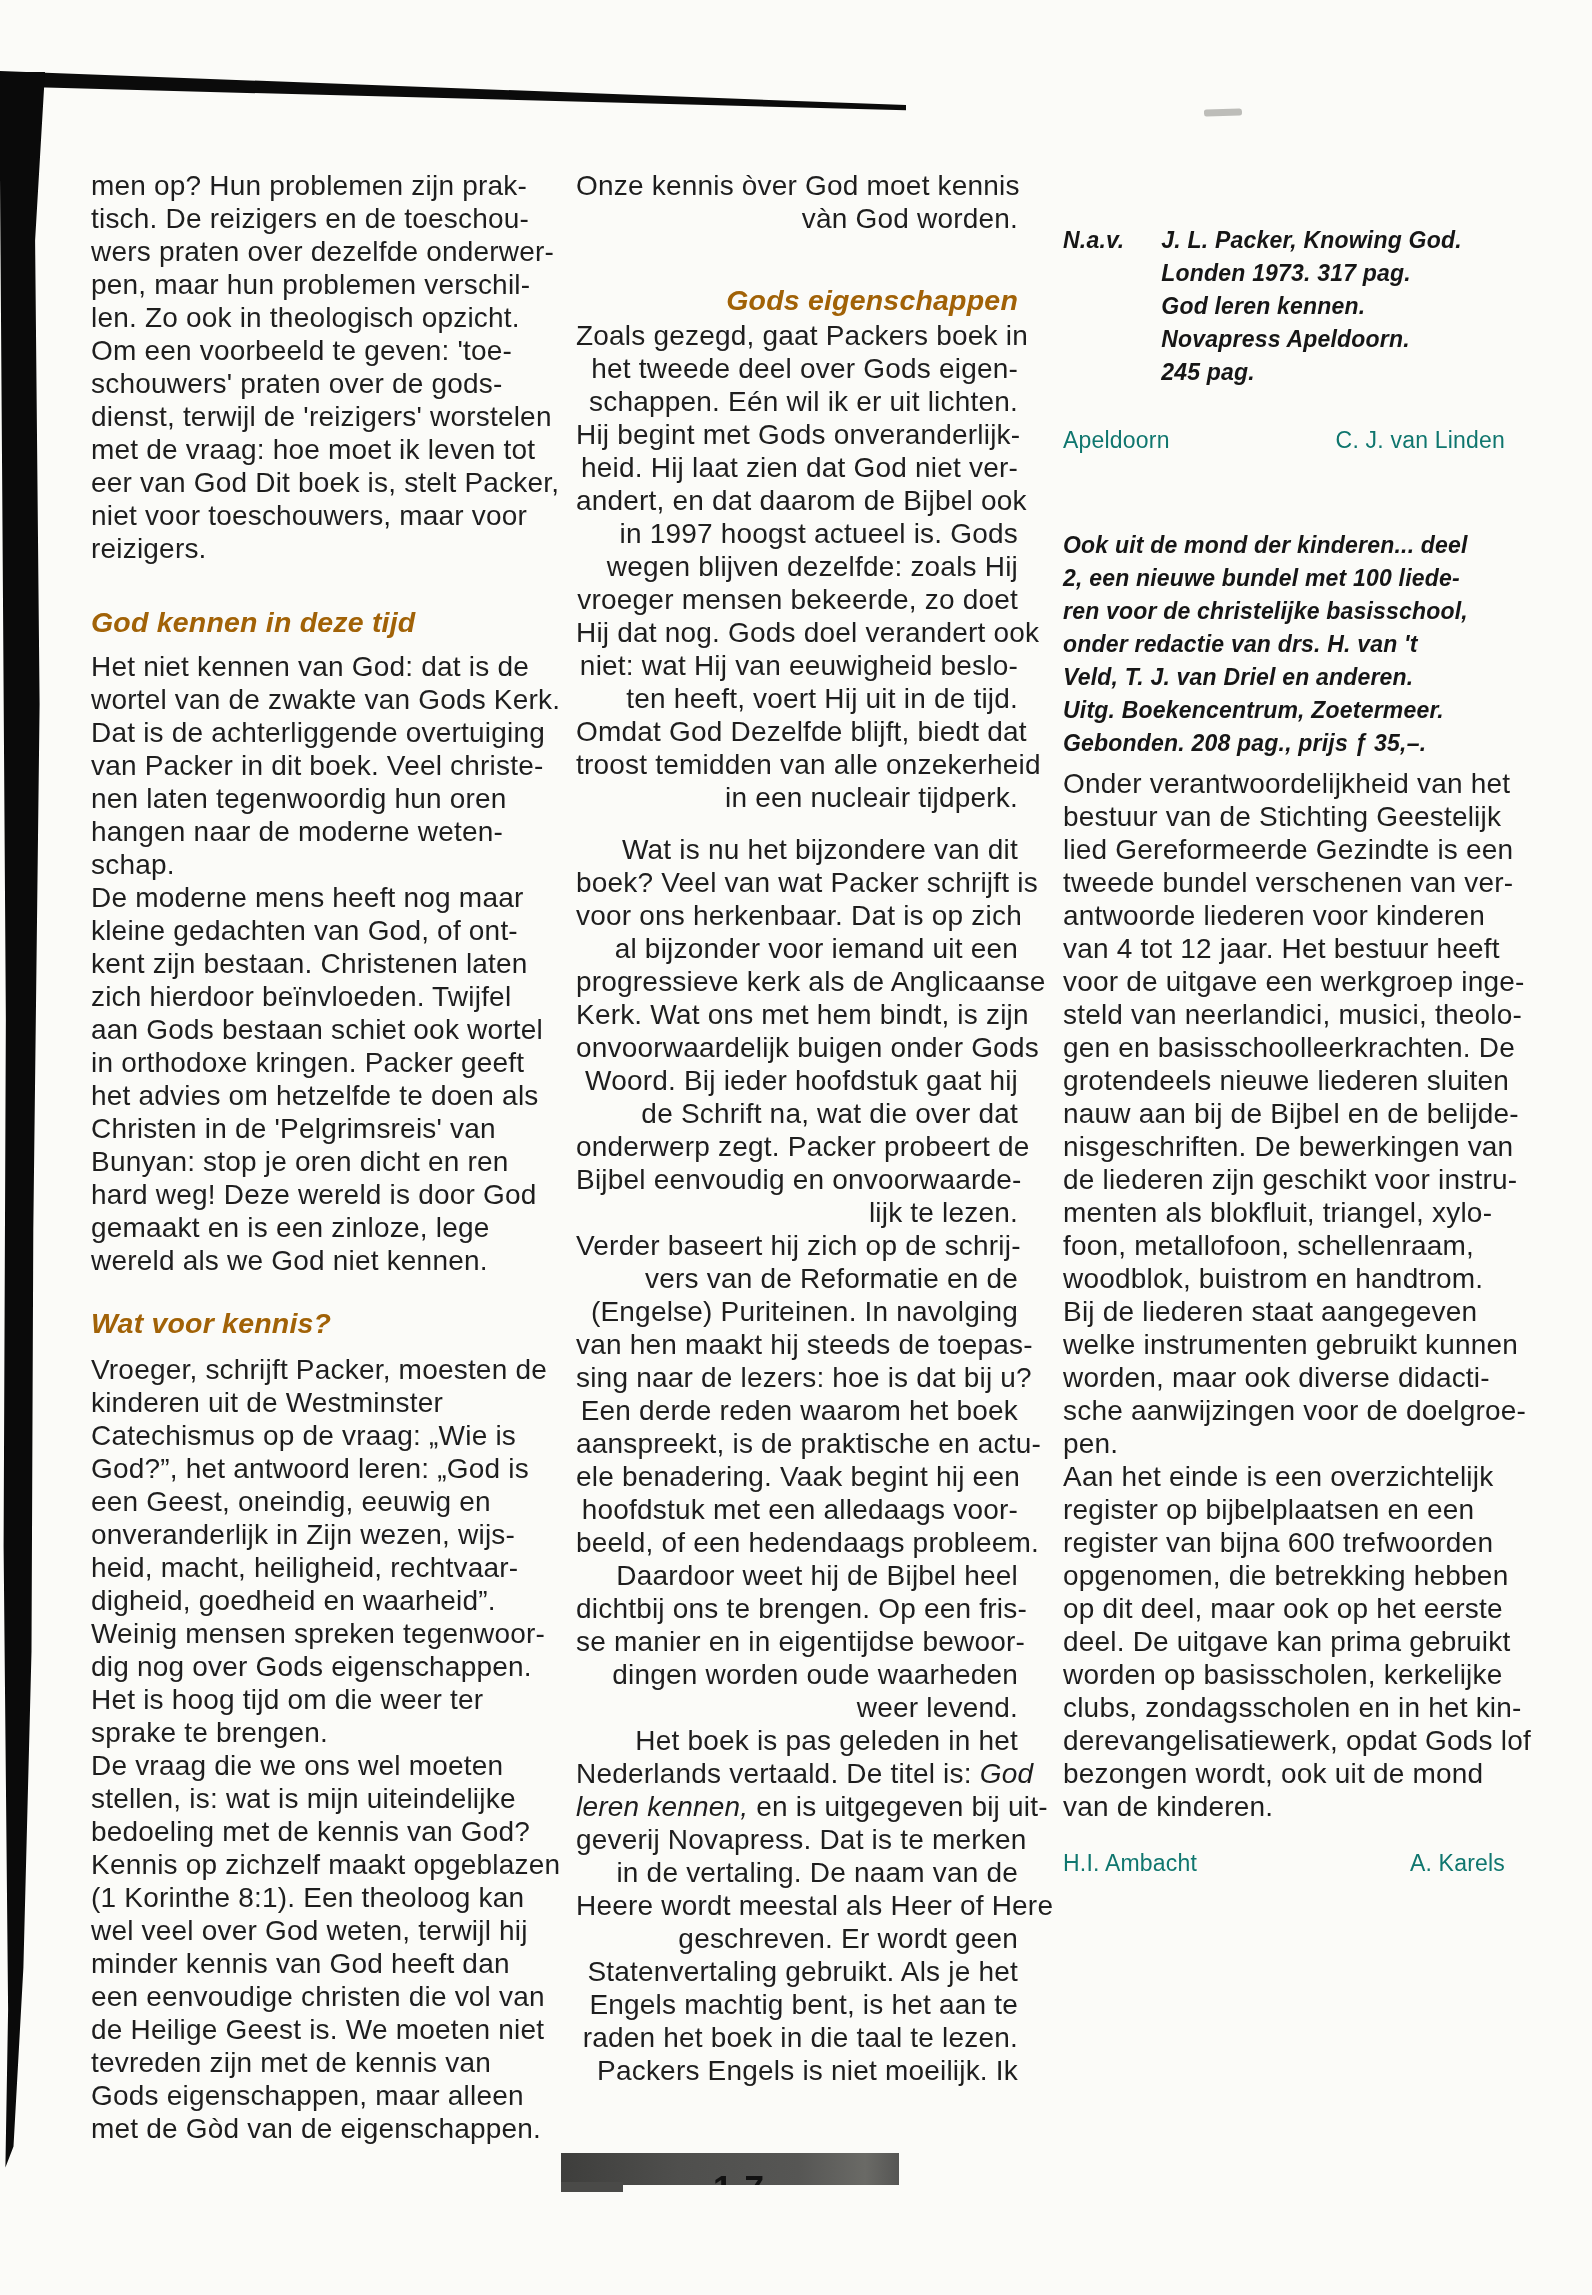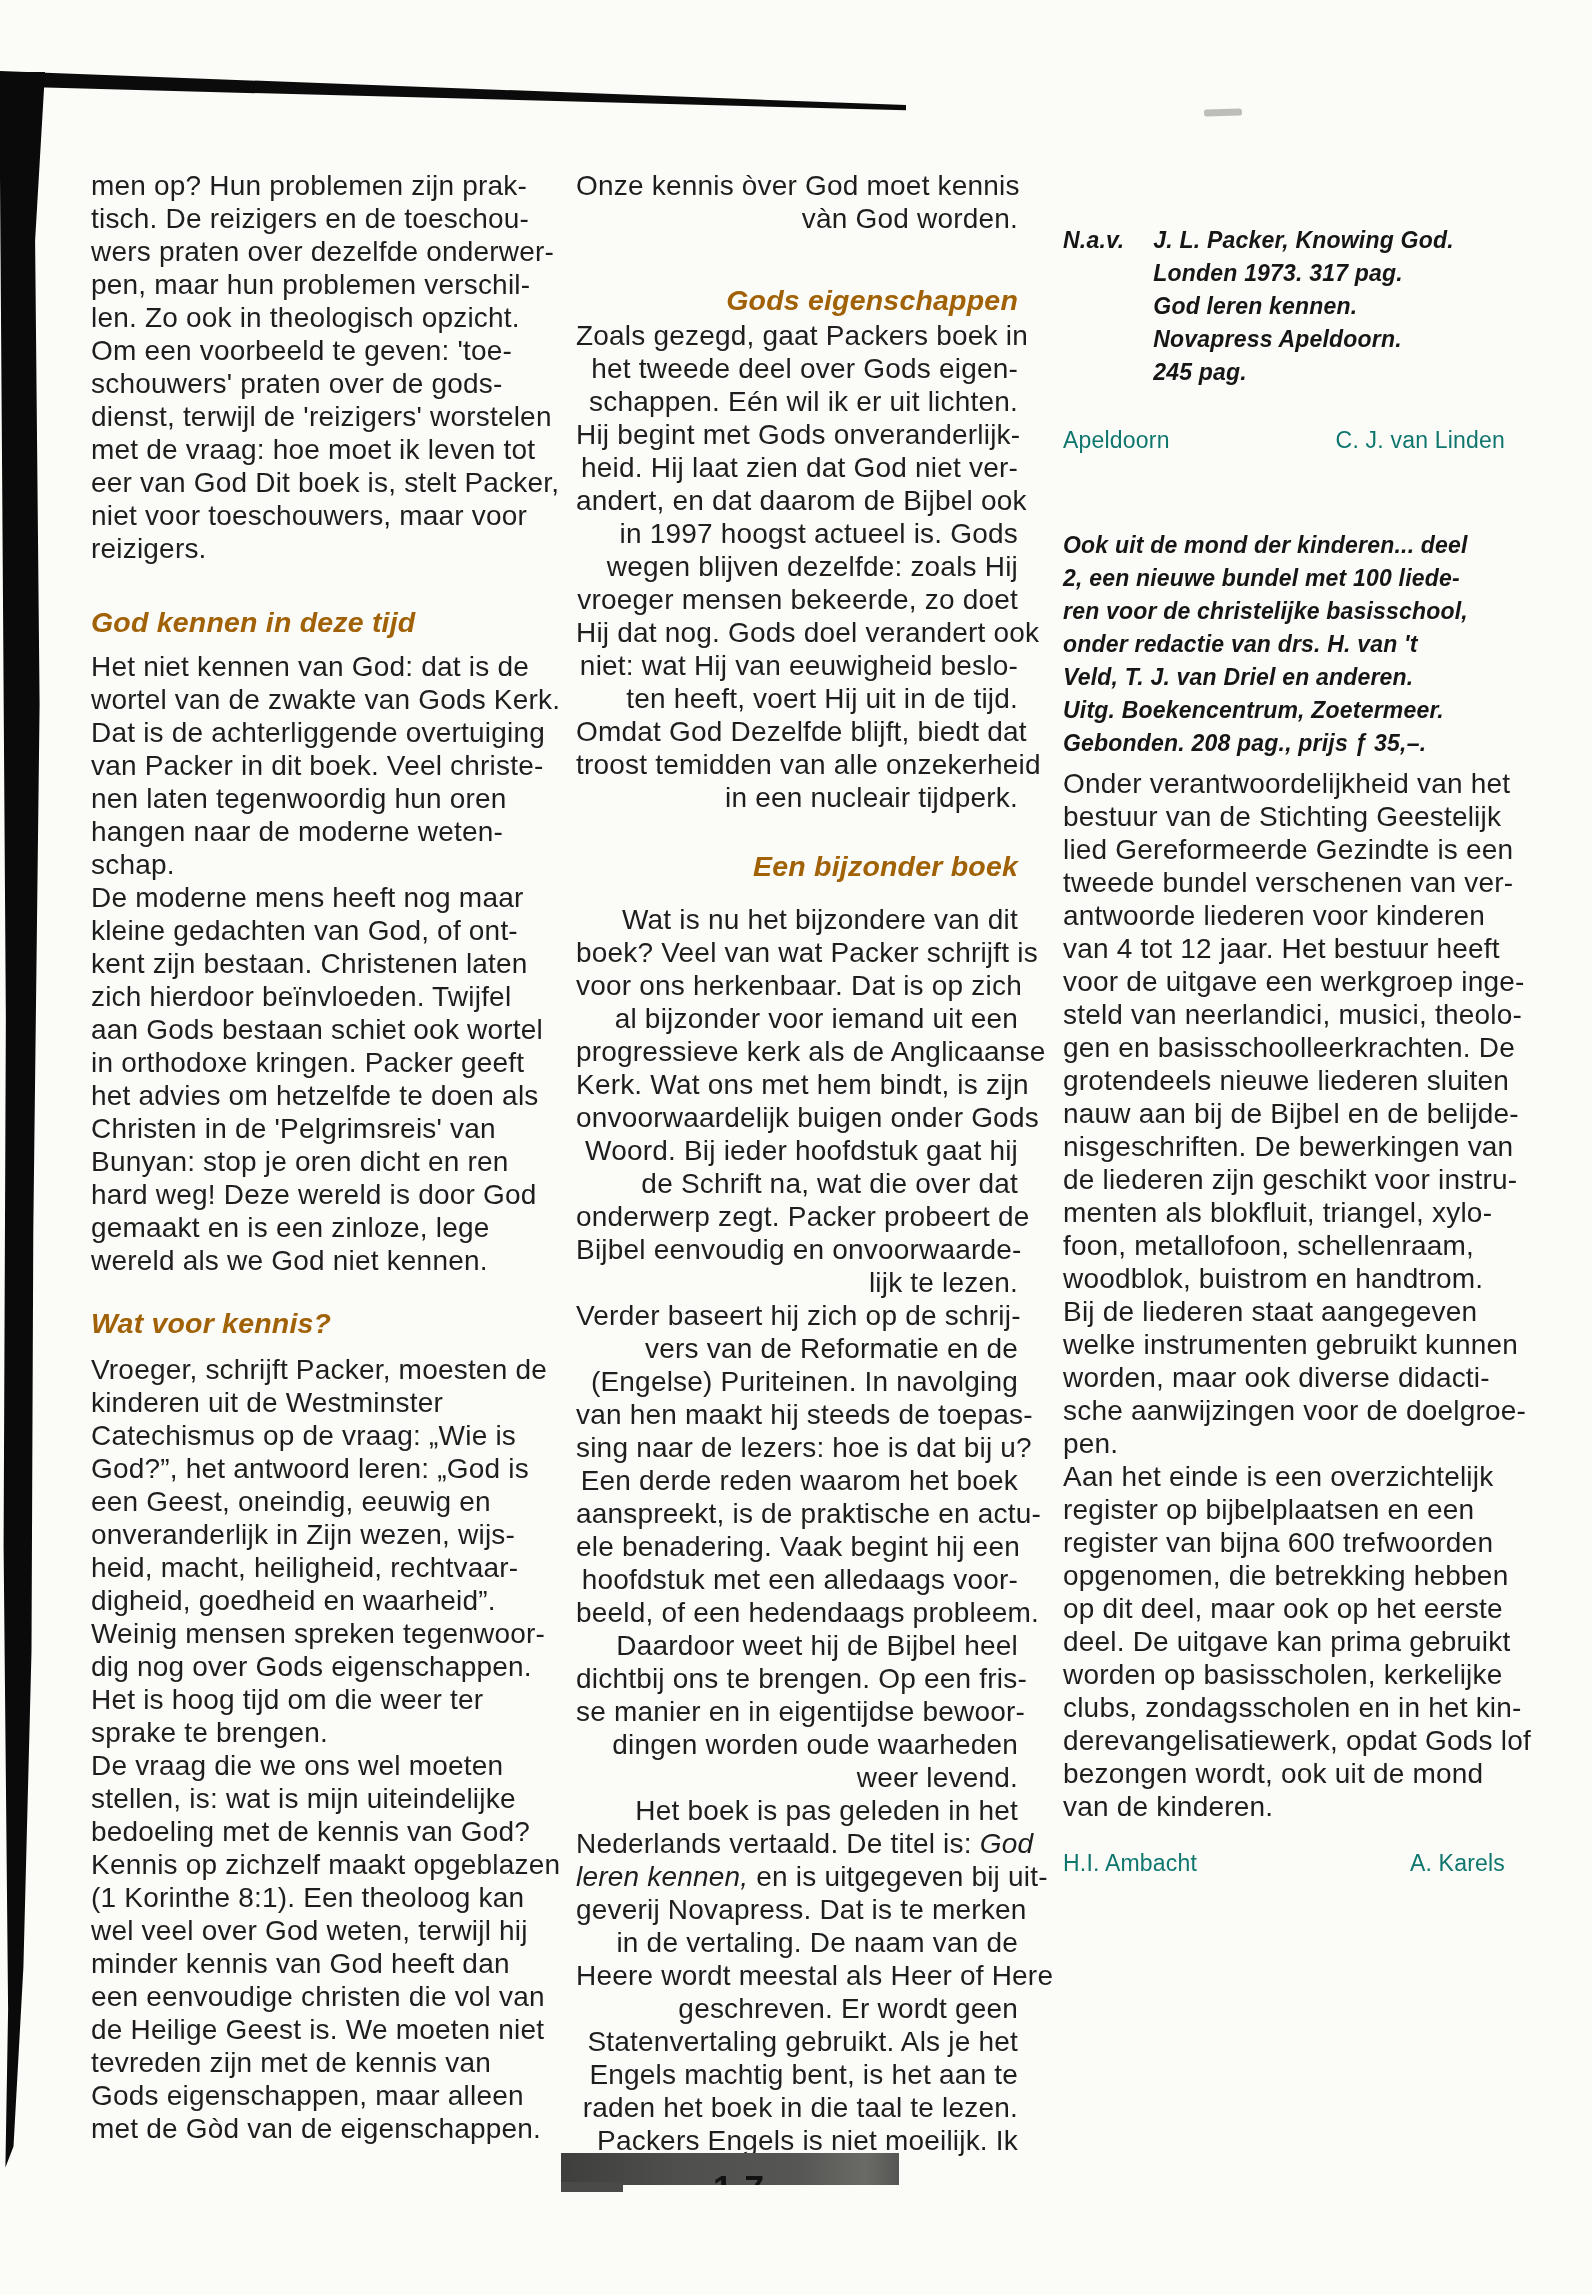--- a/index.html
+++ b/index.html
@@ -50,21 +50,21 @@
   .b-gap2{margin-top:12px;}
 
   .c2-h1{margin-top:48px;}
   .c2-b2{margin-top:1px;}
   .c2-h2{margin-top:35px;}
   .c2-b3{margin-top:19px;}
 
   .inline-italic{font-style:italic;}
 
   .reference{
-    margin-top:55px;display:flex;gap:29px;
+    margin-top:55px;display:flex;gap:37px;
     font-size:23px;line-height:33px;font-weight:bold;font-style:italic;
     color:#161616;white-space:pre;letter-spacing:0.2px;
   }
   .signature-row{
     display:flex;justify-content:space-between;
     font-size:23px;line-height:33px;color:#0f766e;letter-spacing:0.2px;
   }
   .sig-1{margin-top:35px;}
   .review2-intro{
     margin-top:72px;
@@ -171,21 +171,20 @@
 andert, en dat daarom de Bijbel ook
 in 1997 hoogst actueel is. Gods
 wegen blijven dezelfde: zoals Hij
 vroeger mensen bekeerde, zo doet
 Hij dat nog. Gods doel verandert ook
 niet: wat Hij van eeuwigheid beslo-
 ten heeft, voert Hij uit in de tijd.
 Omdat God Dezelfde blijft, biedt dat
 troost temidden van alle onzekerheid
 in een nucleair tijdperk.</div>
-    <div class="heading c2-h2">Een bijzonder boek</div>
     <div class="body-text c2-b3"><span>Wat is nu het bijzondere van dit
 boek? Veel van wat Packer schrijft is
 voor ons herkenbaar. Dat is op zich
 al bijzonder voor iemand uit een
 progressieve kerk als de Anglicaanse
 Kerk. Wat ons met hem bindt, is zijn
 onvoorwaardelijk buigen onder Gods
 Woord. Bij ieder hoofdstuk gaat hij
 de Schrift na, wat die over dat
 onderwerp zegt. Packer probeert de

